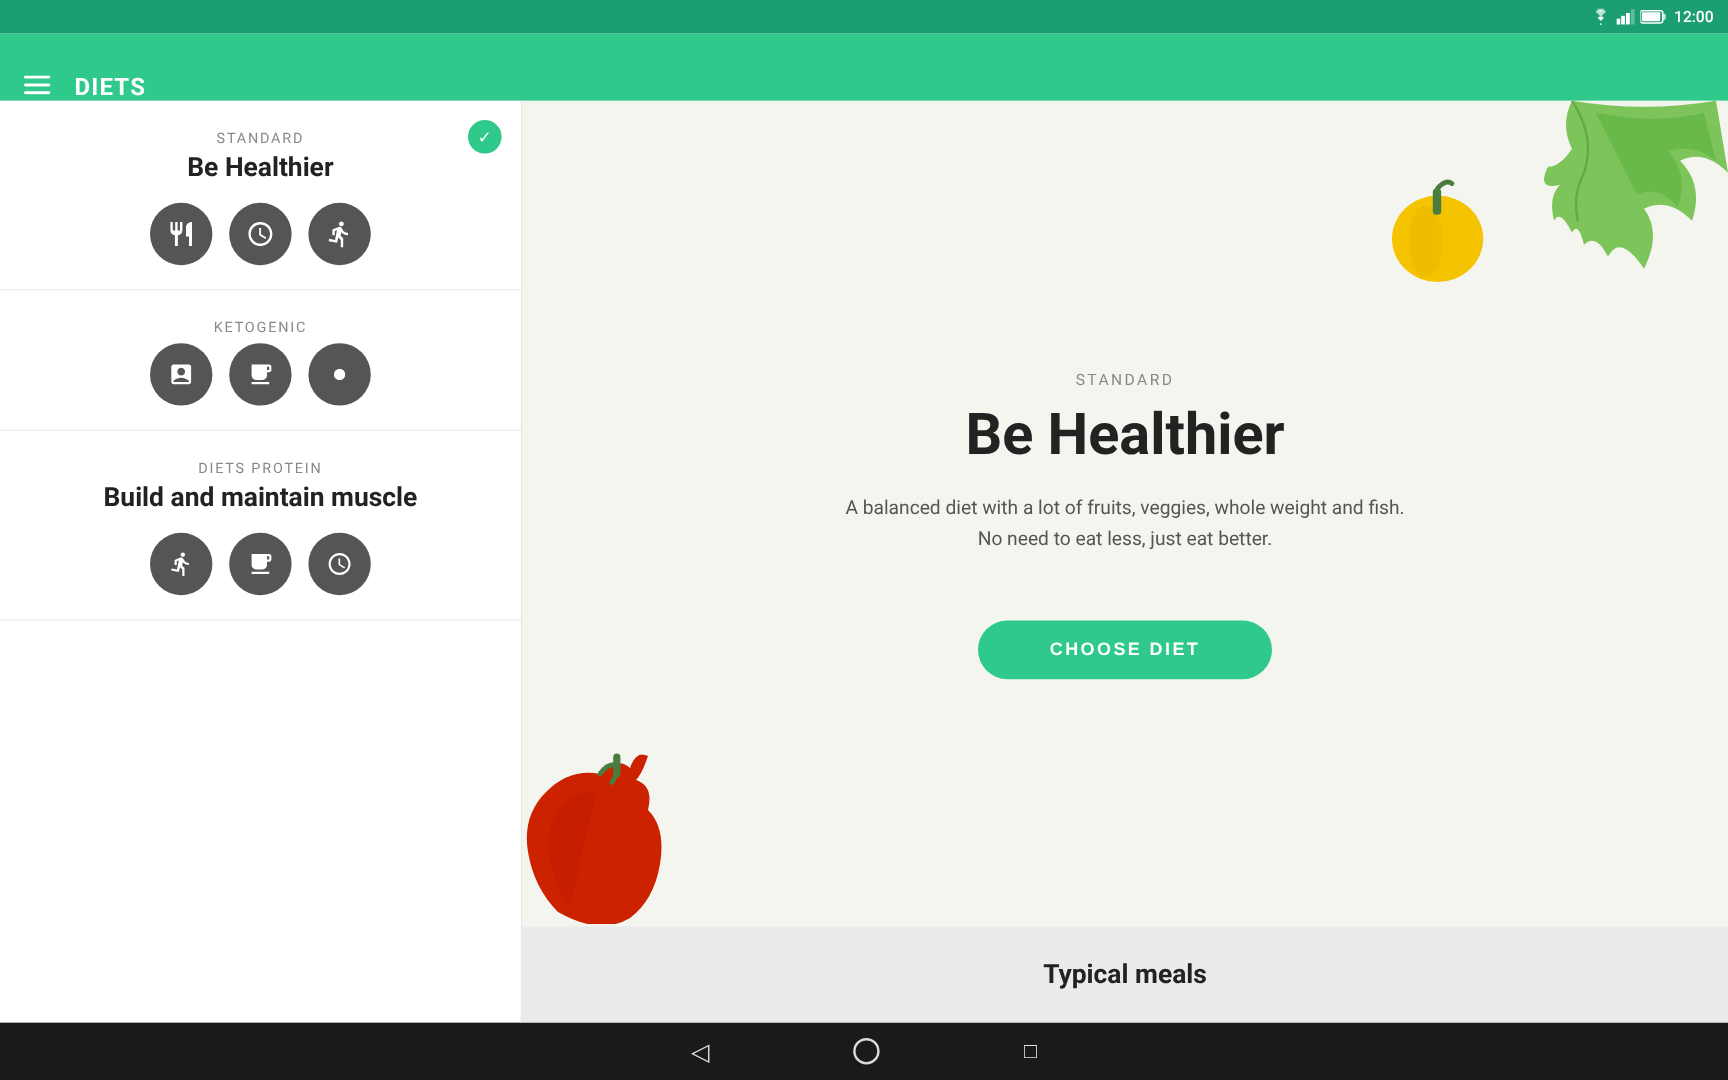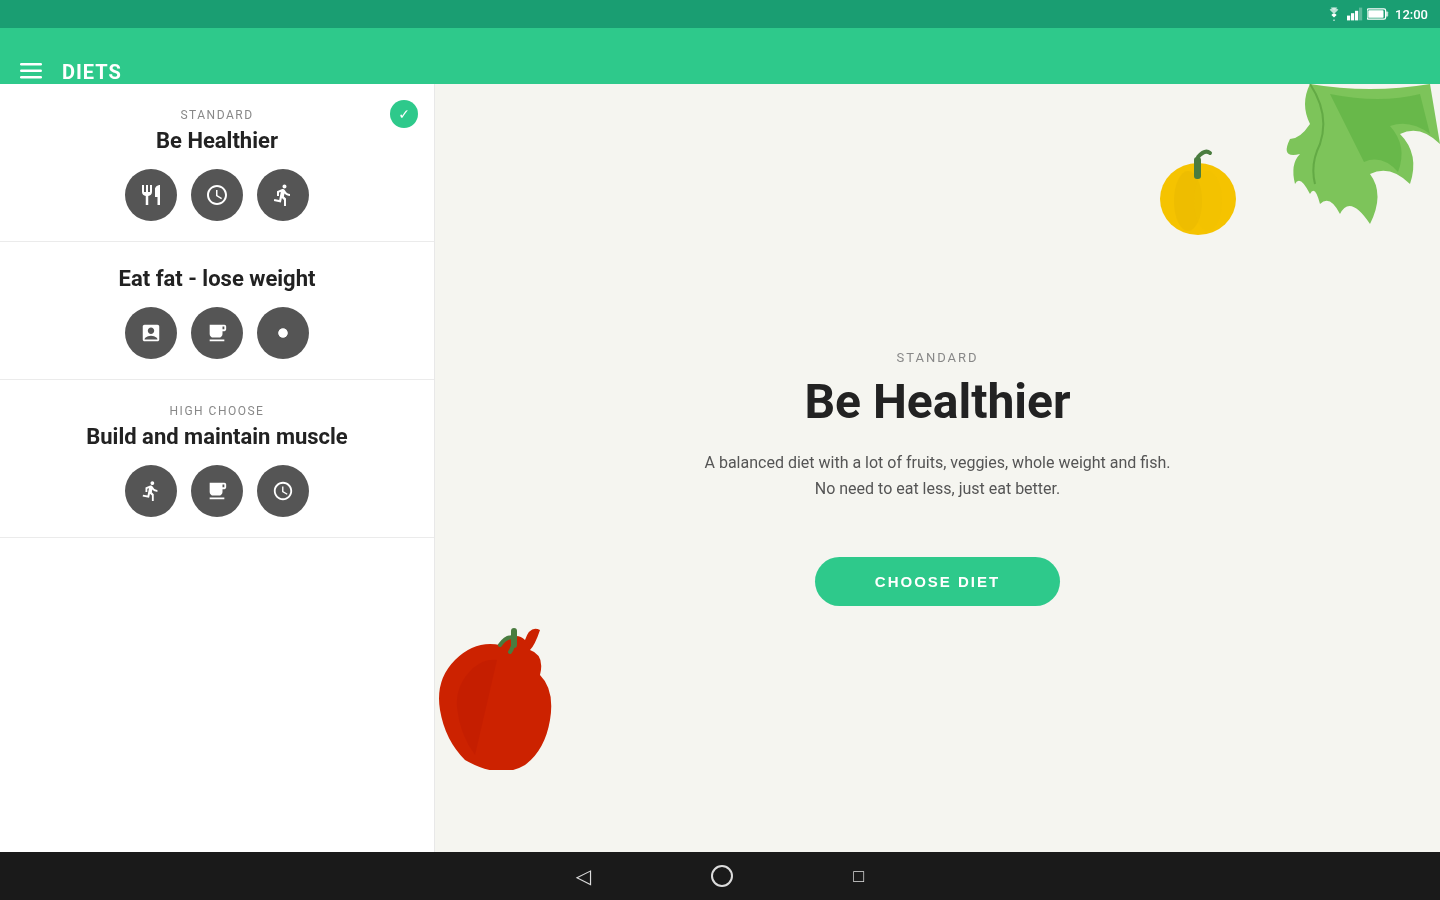--- a/index.html
+++ b/index.html
@@ -243,21 +243,21 @@
         </div>
         <div class="diet-icon-circle">
           <svg width="24" height="24" viewBox="0 0 24 24" fill="white">
             <path d="M13.49 5.48c1.1 0 2-.9 2-2s-.9-2-2-2-2 .9-2 2 .9 2 2 2zm-3.6 13.9l1-4.4 2.1 2v6h2v-7.5l-2.1-2 .6-3c1.3 1.5 3.3 2.5 5.5 2.5v-2c-1.9 0-3.5-1-4.3-2.4l-1-1.6c-.4-.6-1-1-1.7-1-.3 0-.5.1-.8.1l-5.2 2.2v4.7h2v-3.4l1.8-.7-1.6 8.1-4.9-1-.4 2 7 1.4z"></path>
           </svg>
         </div>
       </div>
     </div>
 
     <div class="diet-item">
-      <div class="diet-title">Eat fat - lose weight</div>
+      <div class="diet-label">KETOGENIC</div>
       <div class="diet-icons">
         <div class="diet-icon-circle">
           <svg width="22" height="22" viewBox="0 0 24 24" fill="white">
             <path d="M19 3H5c-1.1 0-2 .9-2 2v14c0 1.1.9 2 2 2h14c1.1 0 2-.9 2-2V5c0-1.1-.9-2-2-2zm-7 3c1.93 0 3.5 1.57 3.5 3.5S13.93 13 12 13s-3.5-1.57-3.5-3.5S10.07 6 12 6zm7 13H5v-.23c0-.62.28-1.2.76-1.58C7.47 15.82 9.64 15 12 15s4.53.82 6.24 2.19c.48.38.76.97.76 1.58V19z"></path>
           </svg>
         </div>
         <div class="diet-icon-circle">
           <svg width="22" height="22" viewBox="0 0 24 24" fill="white">
             <path d="M20 3H4v10c0 2.21 1.79 4 4 4h6c2.21 0 4-1.79 4-4v-3h2c1.11 0 2-.89 2-2V5c0-1.11-.89-2-2-2zm0 5h-2V5h2v3zM4 19h16v2H4z"></path>
           </svg>
@@ -265,21 +265,21 @@
         <div class="diet-icon-circle">
           <svg width="22" height="22" viewBox="0 0 24 24" fill="white">
             <circle cx="12" cy="12" r="5"></circle>
             <path d="M12 7c-2.76 0-5 2.24-5 5s2.24 5 5 5 5-2.24 5-5-2.24-5-5-5zm0 8c-1.65 0-3-1.35-3-3s1.35-3 3-3 3 1.35 3 3-1.35 3-3 3z"></path>
           </svg>
         </div>
       </div>
     </div>
 
     <div class="diet-item">
-      <div class="diet-label">HIGH CHOOSE</div>
+      <div class="diet-label">DIETS PROTEIN</div>
       <div class="diet-title">Build and maintain muscle</div>
       <div class="diet-icons">
         <div class="diet-icon-circle">
           <svg width="22" height="22" viewBox="0 0 24 24" fill="white">
             <path d="M13.49 5.48c1.1 0 2-.9 2-2s-.9-2-2-2-2 .9-2 2 .9 2 2 2zm-3.6 13.9l1-4.4 2.1 2v6h2v-7.5l-2.1-2 .6-3c1.3 1.5 3.3 2.5 5.5 2.5v-2c-1.9 0-3.5-1-4.3-2.4l-1-1.6c-.4-.6-1-1-1.7-1-.3 0-.5.1-.8.1l-5.2 2.2v4.7h2v-3.4l1.8-.7-1.6 8.1-4.9-1-.4 2 7 1.4z"></path>
           </svg>
         </div>
         <div class="diet-icon-circle">
           <svg width="22" height="22" viewBox="0 0 24 24" fill="white">
             <path d="M20 3H4v10c0 2.21 1.79 4 4 4h6c2.21 0 4-1.79 4-4v-3h2c1.11 0 2-.89 2-2V5c0-1.11-.89-2-2-2zm0 5h-2V5h2v3zM4 19h16v2H4z"></path>
@@ -318,20 +318,23 @@
       <rect x="76" y="8" width="6" height="20" rx="3" fill="#4a7c3f"></rect>
     </svg>
 
     <div class="detail-area">
       <div class="detail-label">STANDARD</div>
       <div class="detail-title">Be Healthier</div>
       <div class="detail-desc">A balanced diet with a lot of fruits, veggies, whole weight and fish. No need to eat less, just eat better.</div>
       <button class="choose-diet-btn">CHOOSE DIET</button>
     </div>
 
+    <div class="typical-meals-section">
+      <span class="typical-meals-title">Typical meals</span>
+    </div>
 
   </div>
 </div>
 
 <div class="bottom-bar">
   <span class="nav-icon" style="font-size:20px;">◁</span>
   <span class="nav-icon" style="font-size:20px; border: 2px solid white; border-radius:50%; width:22px; height:22px; display:inline-flex; align-items:center; justify-content:center; font-size:10px;"></span>
   <span class="nav-icon" style="font-size:18px;">□</span>
 </div>
 

